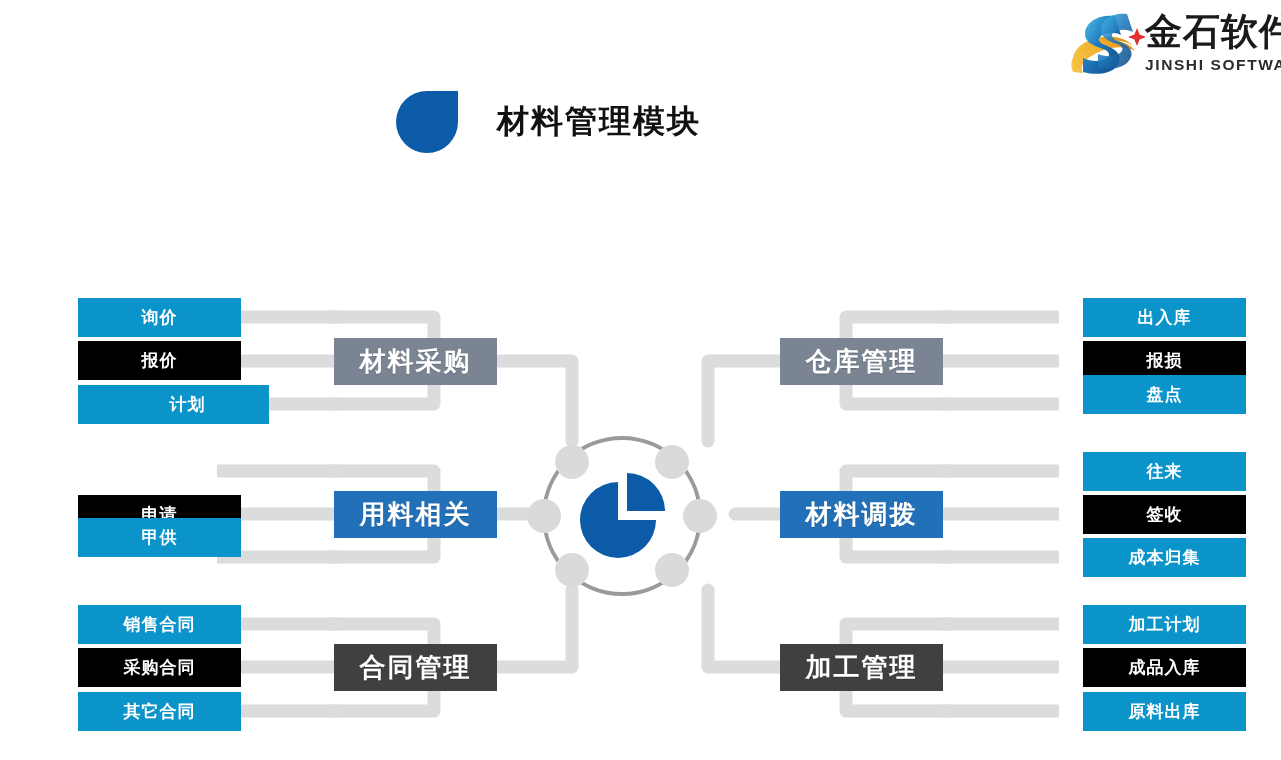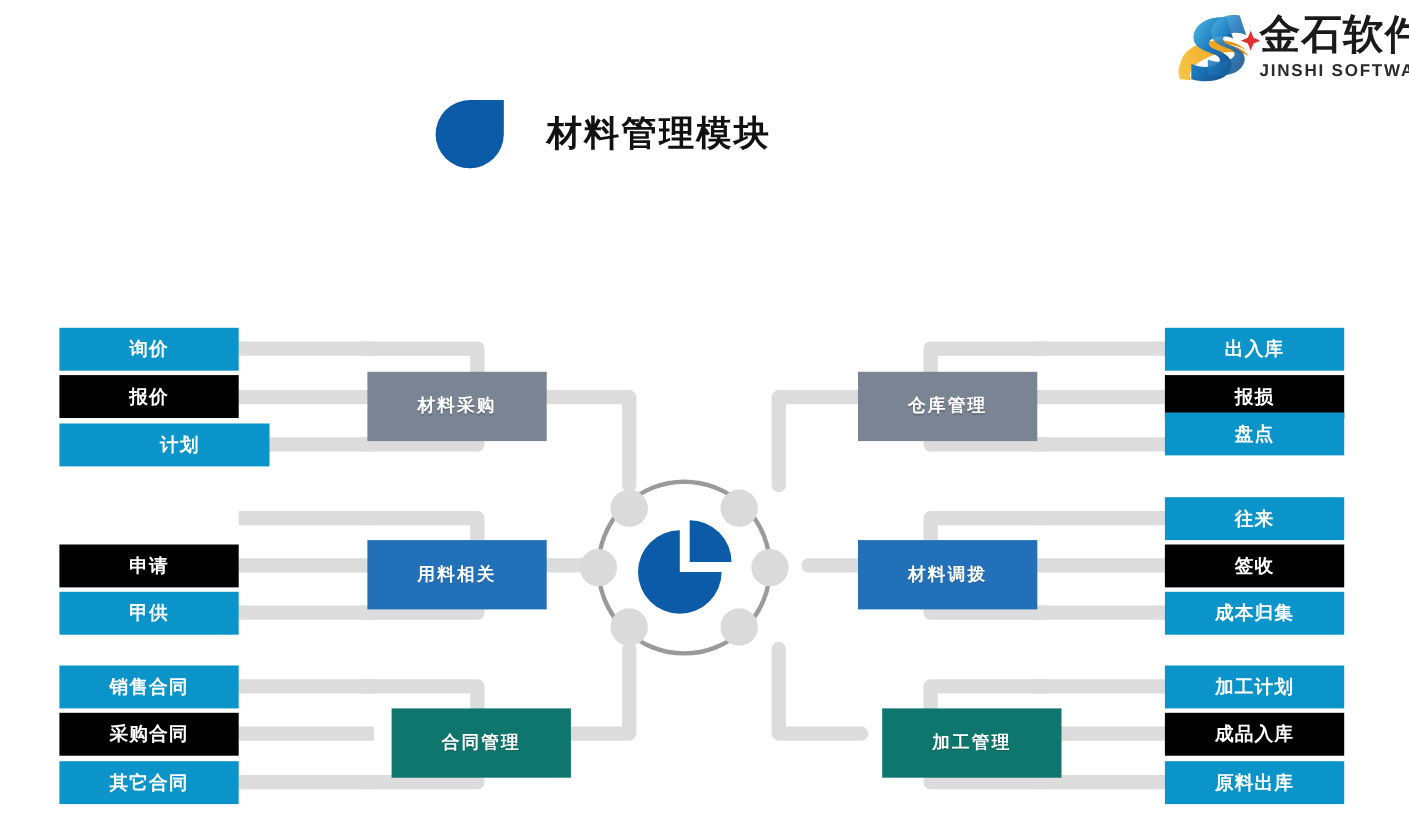--- a/index.html
+++ b/index.html
@@ -41,36 +41,36 @@
   }
 
   
   .wires{position:absolute;left:0;top:0;width:1281px;height:760px;}
 
   
   .leaf{
     position:absolute;width:163px;height:39px;
     display:flex;align-items:center;justify-content:center;
     color:#ffffff;font-family:"DejaVu Sans","Liberation Sans",sans-serif;
-    font-size:17px;font-weight:bold;letter-spacing:1px;white-space:nowrap;
+    font-size:17px;font-weight:bold;letter-spacing:1px;white-space:nowrap;margin-left:24px;
   }
   .leaf.light{background:#0A94C9;}
   .leaf.dark{background:#000000;}
 
   
   .hub{
-    position:absolute;width:163px;height:63px;
+    position:absolute;width:163px;height:47px;
     display:flex;align-items:center;justify-content:center;
     color:#ffffff;font-family:"DejaVu Sans","Liberation Sans",sans-serif;
-    font-size:16px;font-weight:bold;letter-spacing:2px;white-space:nowrap;
+    font-size:26px;font-weight:bold;letter-spacing:2px;white-space:nowrap;
     text-shadow:0 1px 1px rgba(0,0,0,.18);
   }
   .hub.gray{background:#7A8492;}
   .hub.blue{background:#2270B8;}
-  .hub.lightblue{background:#0f766e;margin-left:22px;}
+  .hub.lightblue{background:#404040;}
 
   
   .center{position:absolute;left:527px;top:421px;width:190px;height:190px;}
   .pie{position:absolute;left:45px;top:45px;width:100px;height:100px;}
 </style>
 </head>
 <body>
 
 <div class="stage">
 
@@ -170,21 +170,21 @@
       <path d="M46 16 A 38 38 0 1 0 84 54 L46 54 Z" fill="#0B5BA8"></path>
       <path d="M55 7 L55 45 L93 45 A 38 38 0 0 0 55 7 Z" fill="#0B5BA8"></path>
     </svg>
   </div>
 
   <div class="leaf light" style="left:54px;top:298px;">询价</div>
   <div class="leaf dark" style="left:54px;top:341px;">报价</div>
   <div class="leaf light" style="left:54px;top:385px;padding-left:28px;">计划</div>
 
   <div class="leaf dark" style="left:54px;top:495px;">申请</div>
-  <div class="leaf light" style="left:54px;top:538px;">甲供</div>
+  <div class="leaf light" style="left:54px;top:518px;">甲供</div>
 
   <div class="leaf light" style="left:54px;top:605px;">销售合同</div>
   <div class="leaf dark" style="left:54px;top:648px;">采购合同</div>
   <div class="leaf light" style="left:54px;top:692px;">其它合同</div>
 
   <div class="leaf light" style="left:1059px;top:298px;">出入库</div>
   <div class="leaf dark" style="left:1059px;top:341px;">报损</div>
   <div class="leaf light" style="left:1059px;top:375px;">盘点</div>
 
   <div class="leaf light" style="left:1059px;top:452px;">往来</div>

